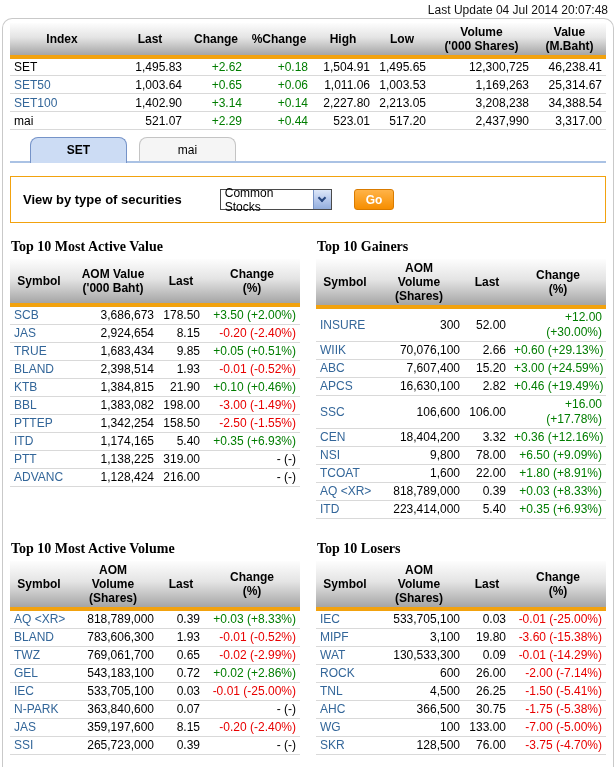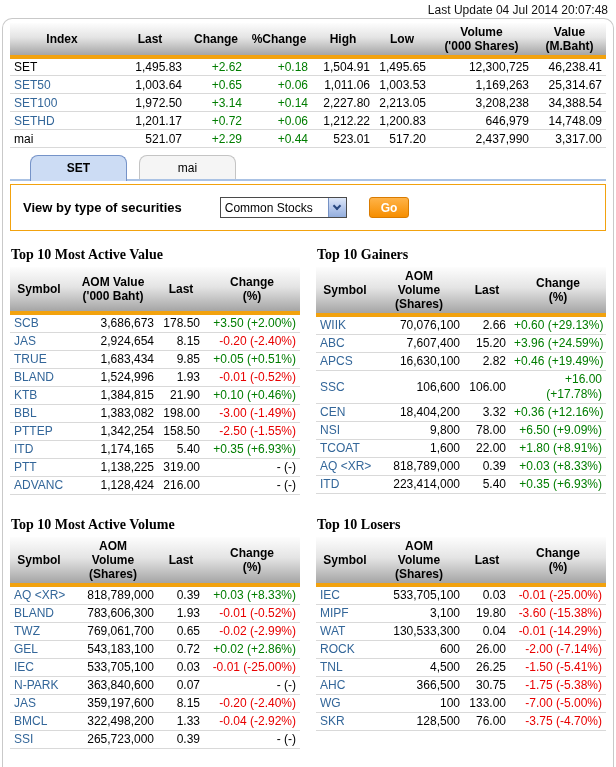--- a/index.html
+++ b/index.html
@@ -39,26 +39,26 @@
   .tab{
     width:97px;text-align:center;padding:5px 0 4px;font-size:12px;
     border-radius:8px 8px 0 0;border:1px solid #c4c4c4;border-bottom:none;
     background:#f5f5f5;cursor:pointer;
   }
   .tab.active{
     background:var(--tab-bg);border:1px solid var(--tab-border);border-bottom:none;
     font-weight:bold;margin-bottom:-2px;padding-bottom:6px;
   }
   .filter{
-    border:1px solid var(--accent);margin-top:3px;padding:12px 12px;
+    border:1px solid var(--accent);margin-top:13px;padding:12px 12px;
     display:flex;align-items:center;background:#fff;
   }
   .flabel{font-weight:bold;font-size:13px;}
   .select{
-    margin-left:38px;width:127px;height:21px;border:1px solid #4a4a4a;background:#fff;
+    margin-left:38px;width:112px;height:21px;border:1px solid #4a4a4a;background:#fff;
     display:flex;align-items:center;padding-left:4px;font-size:12px;cursor:default;
   }
   .selbtn{
     margin-left:auto;width:18px;height:100%;border-left:1px solid #7591c4;
     background:linear-gradient(180deg,#dde7f8 0%,#b7c9ec 50%,#93aedd 100%);
     display:flex;align-items:center;justify-content:center;cursor:pointer;
   }
   .chev{
     width:6px;height:6px;border-right:2px solid #27477f;border-bottom:2px solid #27477f;
     transform:rotate(45deg);margin-top:-3px;
@@ -122,37 +122,27 @@
           <td class="ar">1,003.64</td>
           <td class="ar up">+0.65</td>
           <td class="ar up">+0.06</td>
           <td class="ar">1,011.06</td>
           <td class="ar">1,003.53</td>
           <td class="ar">1,169,263</td>
           <td class="ar">25,314.67</td>
         </tr>
         <tr>
           <td class="al lnk">SET100</td>
-          <td class="ar">1,972.50</td>
+          <td class="ar">1,402.90</td>
           <td class="ar up">+3.14</td>
           <td class="ar up">+0.14</td>
           <td class="ar">2,227.80</td>
           <td class="ar">2,213.05</td>
           <td class="ar">3,208,238</td>
           <td class="ar">34,388.54</td>
-        </tr>
-        <tr>
-          <td class="al lnk">SETHD</td>
-          <td class="ar">1,201.17</td>
-          <td class="ar up">+0.72</td>
-          <td class="ar up">+0.06</td>
-          <td class="ar">1,212.22</td>
-          <td class="ar">1,200.83</td>
-          <td class="ar">646,979</td>
-          <td class="ar">14,748.09</td>
         </tr>
         <tr>
           <td class="al">mai</td>
           <td class="ar">521.07</td>
           <td class="ar up">+2.29</td>
           <td class="ar up">+0.44</td>
           <td class="ar">523.01</td>
           <td class="ar">517.20</td>
           <td class="ar">2,437,990</td>
           <td class="ar">3,317.00</td>
@@ -211,21 +201,21 @@
               <td class="ar down">-0.20 (-2.40%)</td>
             </tr>
             <tr>
               <td class="al sym">TRUE</td>
               <td class="ar">1,683,434</td>
               <td class="ar">9.85</td>
               <td class="ar up">+0.05 (+0.51%)</td>
             </tr>
             <tr>
               <td class="al sym">BLAND</td>
-              <td class="ar">1,524,996</td>
+              <td class="ar">2,398,514</td>
               <td class="ar">1.93</td>
               <td class="ar down">-0.01 (-0.52%)</td>
             </tr>
             <tr>
               <td class="al sym">KTB</td>
               <td class="ar">1,384,815</td>
               <td class="ar">21.90</td>
               <td class="ar up">+0.10 (+0.46%)</td>
             </tr>
             <tr>
@@ -277,30 +267,37 @@
               <th>AOM
 Volume
 (Shares)</th>
               <th>Last</th>
               <th class="ar">Change
 (%)</th>
             </tr>
           </thead>
           <tbody>
             <tr>
+              <td class="al sym">INSURE</td>
+              <td class="ar">300</td>
+              <td class="ar">52.00</td>
+              <td class="ar up">+12.00
+(+30.00%)</td>
+            </tr>
+            <tr>
               <td class="al sym">WIIK</td>
               <td class="ar">70,076,100</td>
               <td class="ar">2.66</td>
               <td class="ar up">+0.60 (+29.13%)</td>
             </tr>
             <tr>
               <td class="al sym">ABC</td>
               <td class="ar">7,607,400</td>
               <td class="ar">15.20</td>
-              <td class="ar up">+3.96 (+24.59%)</td>
+              <td class="ar up">+3.00 (+24.59%)</td>
             </tr>
             <tr>
               <td class="al sym">APCS</td>
               <td class="ar">16,630,100</td>
               <td class="ar">2.82</td>
               <td class="ar up">+0.46 (+19.49%)</td>
             </tr>
             <tr>
               <td class="al sym">SSC</td>
               <td class="ar">106,600</td>
@@ -399,26 +396,20 @@
               <td class="ar">0.07</td>
               <td class="ar flat">- (-)</td>
             </tr>
             <tr>
               <td class="al sym">JAS</td>
               <td class="ar">359,197,600</td>
               <td class="ar">8.15</td>
               <td class="ar down">-0.20 (-2.40%)</td>
             </tr>
             <tr>
-              <td class="al sym">BMCL</td>
-              <td class="ar">322,498,200</td>
-              <td class="ar">1.33</td>
-              <td class="ar down">-0.04 (-2.92%)</td>
-            </tr>
-            <tr>
               <td class="al sym">SSI</td>
               <td class="ar">265,723,000</td>
               <td class="ar">0.39</td>
               <td class="ar flat">- (-)</td>
             </tr>
           </tbody>
         </table>
     </div>
 
     <div>
@@ -450,21 +441,21 @@
             </tr>
             <tr>
               <td class="al sym">MIPF</td>
               <td class="ar">3,100</td>
               <td class="ar">19.80</td>
               <td class="ar down">-3.60 (-15.38%)</td>
             </tr>
             <tr>
               <td class="al sym">WAT</td>
               <td class="ar">130,533,300</td>
-              <td class="ar">0.04</td>
+              <td class="ar">0.09</td>
               <td class="ar down">-0.01 (-14.29%)</td>
             </tr>
             <tr>
               <td class="al sym">ROCK</td>
               <td class="ar">600</td>
               <td class="ar">26.00</td>
               <td class="ar down">-2.00 (-7.14%)</td>
             </tr>
             <tr>
               <td class="al sym">TNL</td>

